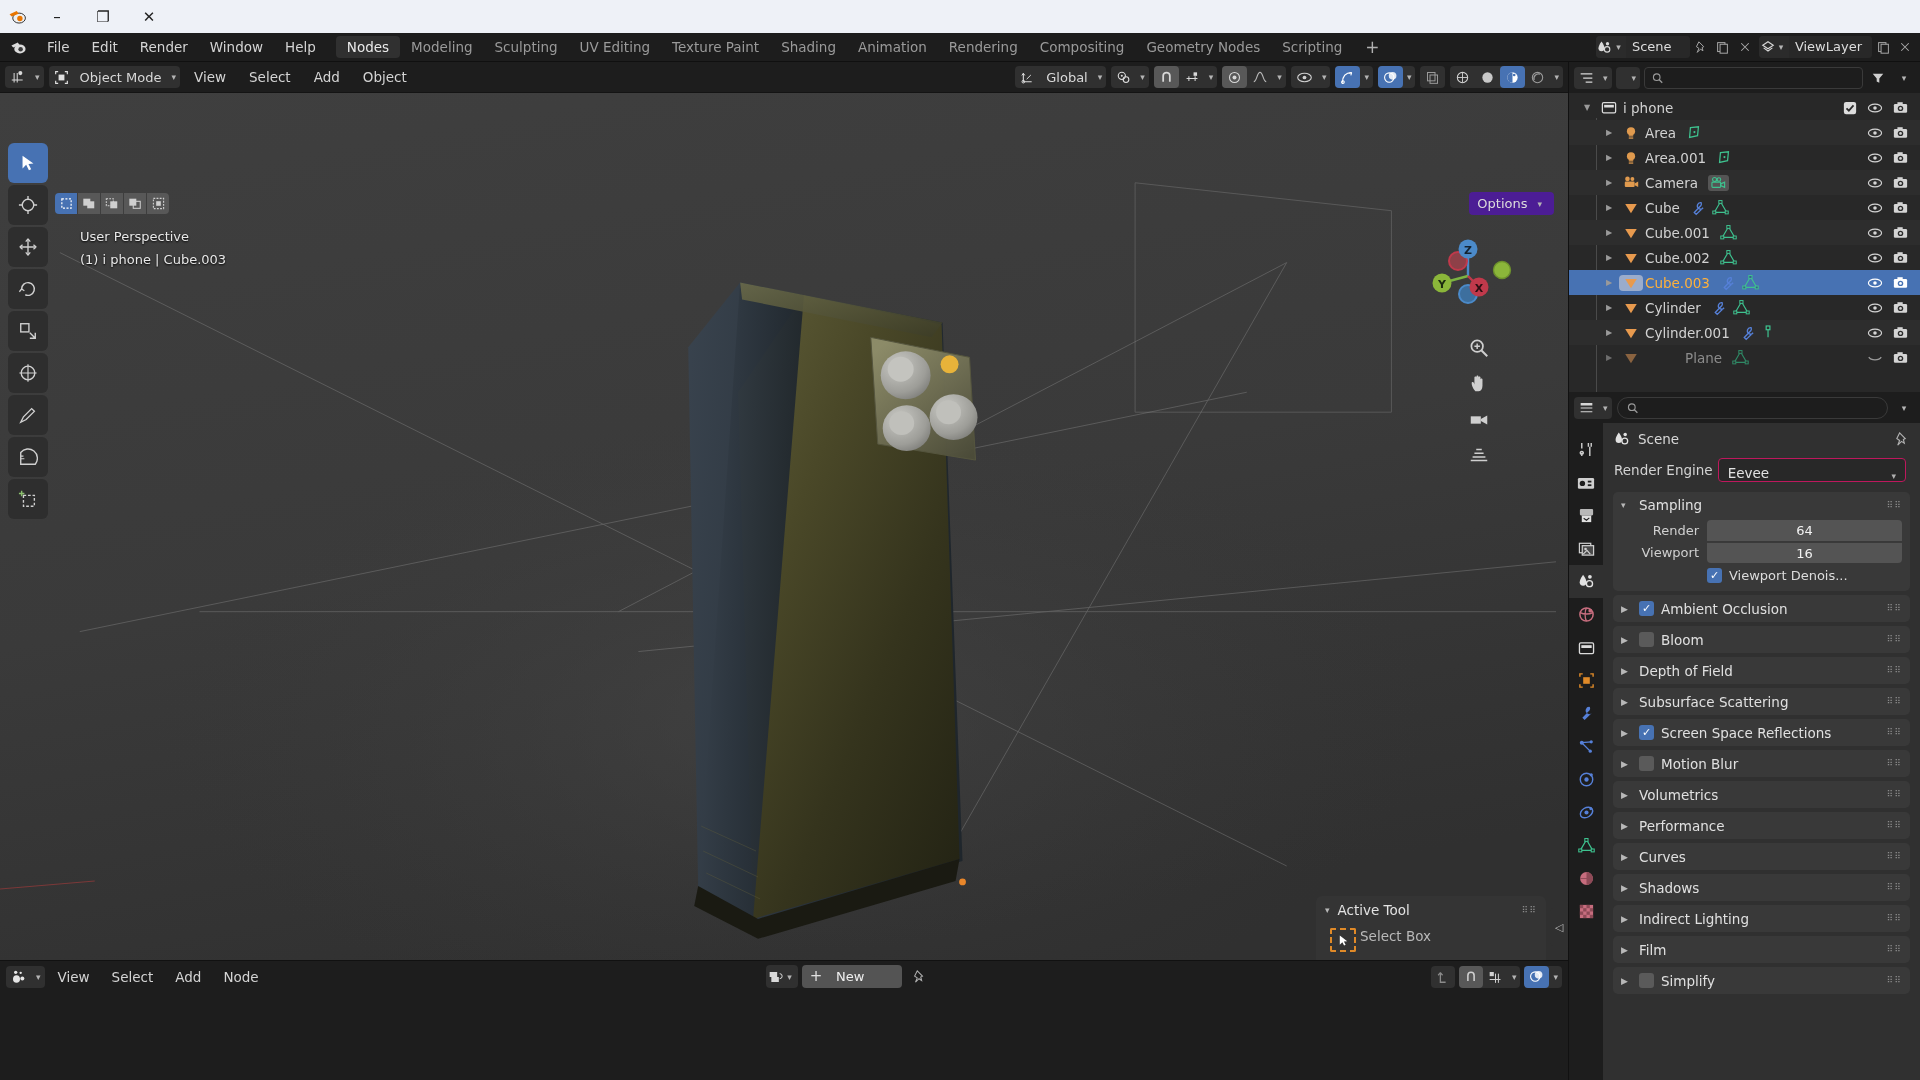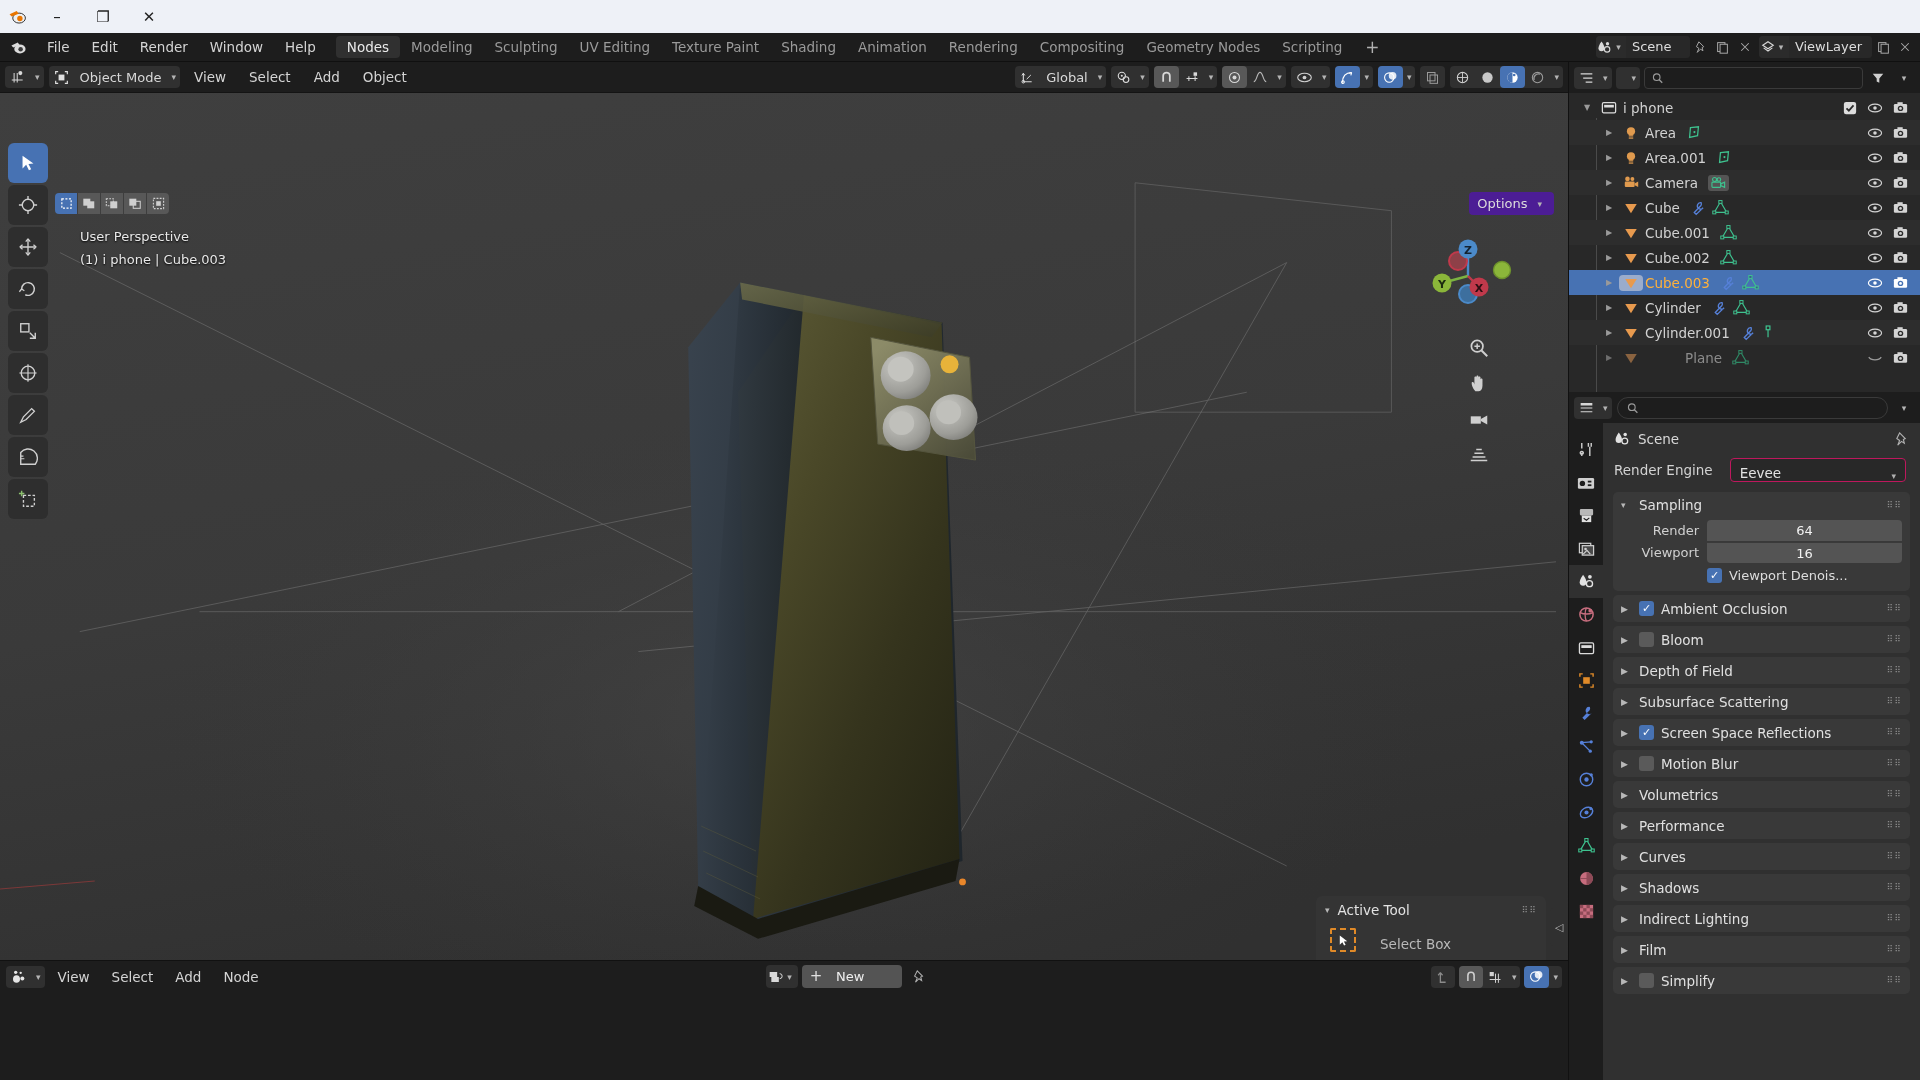--- a/index.html
+++ b/index.html
@@ -139,21 +139,21 @@
   
   .props { flex:1; display:flex; flex-direction:column; background:#303030; border-left:1px solid #111; min-height:0;}
   .pr-header { height:31px; flex:0 0 31px; display:flex; align-items:center; padding:0 5px; gap:5px; background:#1d1d1d;}
   .pr-search { flex:1; height:22px; background:#1d1d1d; border:1px solid #3a3a3a; border-radius:11px; display:flex; align-items:center; padding:0 9px; gap:6px; color:#8d8d8d; font-size:12.5px;}
   .pr-body { flex:1; display:flex; min-height:0; }
   .pr-tabs { width:34px; flex:0 0 34px; background:#1d1d1d; display:flex; flex-direction:column; align-items:center; padding-top:10px; gap:0; }
   .pr-tab { width:34px; height:33px; display:flex; align-items:center; justify-content:center; }
   .pr-tab.active { background:#303030; }
   .pr-content { flex:1; overflow:hidden; padding:0 0 0 0; position:relative; }
   .pr-breadcrumb { height:32px; display:flex; align-items:center; padding:0 11px; gap:8px; font-size:13.5px; color:#d8d8d8;}
-  .pr-row { display:flex; align-items:center; padding:3px 14px 3px 11px; gap:17px; font-size:13.5px;}
+  .pr-row { display:flex; align-items:center; padding:3px 14px 3px 11px; gap:5px; font-size:13.5px;}
   .pr-label { color:#d2d2d2; }
   .pr-select {
     flex:1; height:24px; background:#282828; border:1px solid #be185d; border-radius:4px;
     display:flex; align-items:flex-end; padding:0 9px; font-size:13.5px; color:#e2e2e2;
   }
   .pr-select .chv { margin-left:auto; font-size:9px; color:#b0b0b0;}
   .panel { margin:7px 10px 0 10px; background:#393939; border-radius:5px; overflow:hidden; }
   .panel-hd { height:26px; display:flex; align-items:center; padding:0 8px; font-size:13.5px; color:#e0e0e0; gap:7px;}
   .panel-hd .tri { font-size:9px; color:#b8b8b8; width:11px;}
   .grip { margin-left:auto; color:#8a8a8a; font-size:9px; letter-spacing:1px; line-height:7px;}
@@ -175,21 +175,21 @@
     display:flex; align-items:center; padding:0 8px; gap:7px; font-size:13.5px; color:#e0e0e0;
   }
   .sect .tri { font-size:9px; color:#b8b8b8; width:11px; }
 
   
   .active-tool-panel {
     position:absolute; right:22px; bottom:0; width:230px; background:#343434;
     border-radius:6px 6px 0 0; z-index:8;
   }
   .atp-hd { height:28px; display:flex; align-items:center; padding:0 9px; gap:8px; font-size:13.5px; color:#e2e2e2;}
-  .atp-bd { display:flex; align-items:flex-end; gap:24px; padding:4px 9px 8px 14px; }
+  .atp-bd { display:flex; align-items:flex-start; gap:4px; padding:4px 9px 8px 14px; }
   .atp-icon { width:26px; height:24px; border:2px dashed #e08a28; border-radius:2px; display:flex; align-items:center; justify-content:center;}
   .atp-label { font-size:13.5px; color:#b9b9b9;}
   .side-tab {
     position:absolute; right:0; bottom:14px; width:18px; height:38px; background:#303030;
     border-radius:4px 0 0 4px; display:flex; align-items:center; justify-content:center;
     color:#bdbdbd; font-size:11px; z-index:9;
   }
 
   
   .statusbar {

